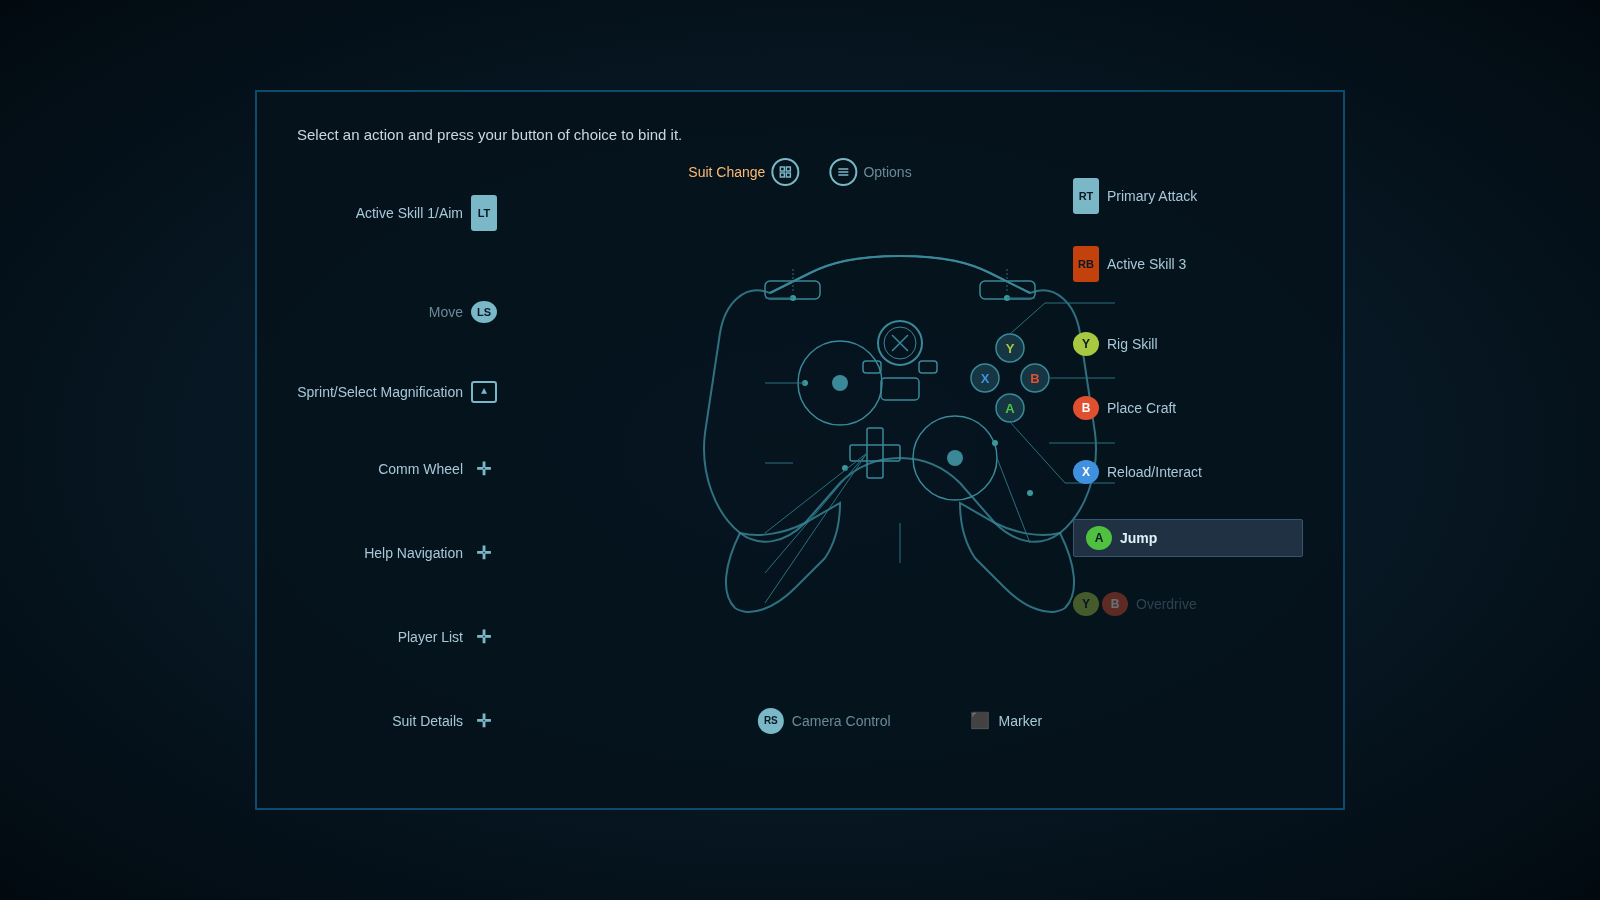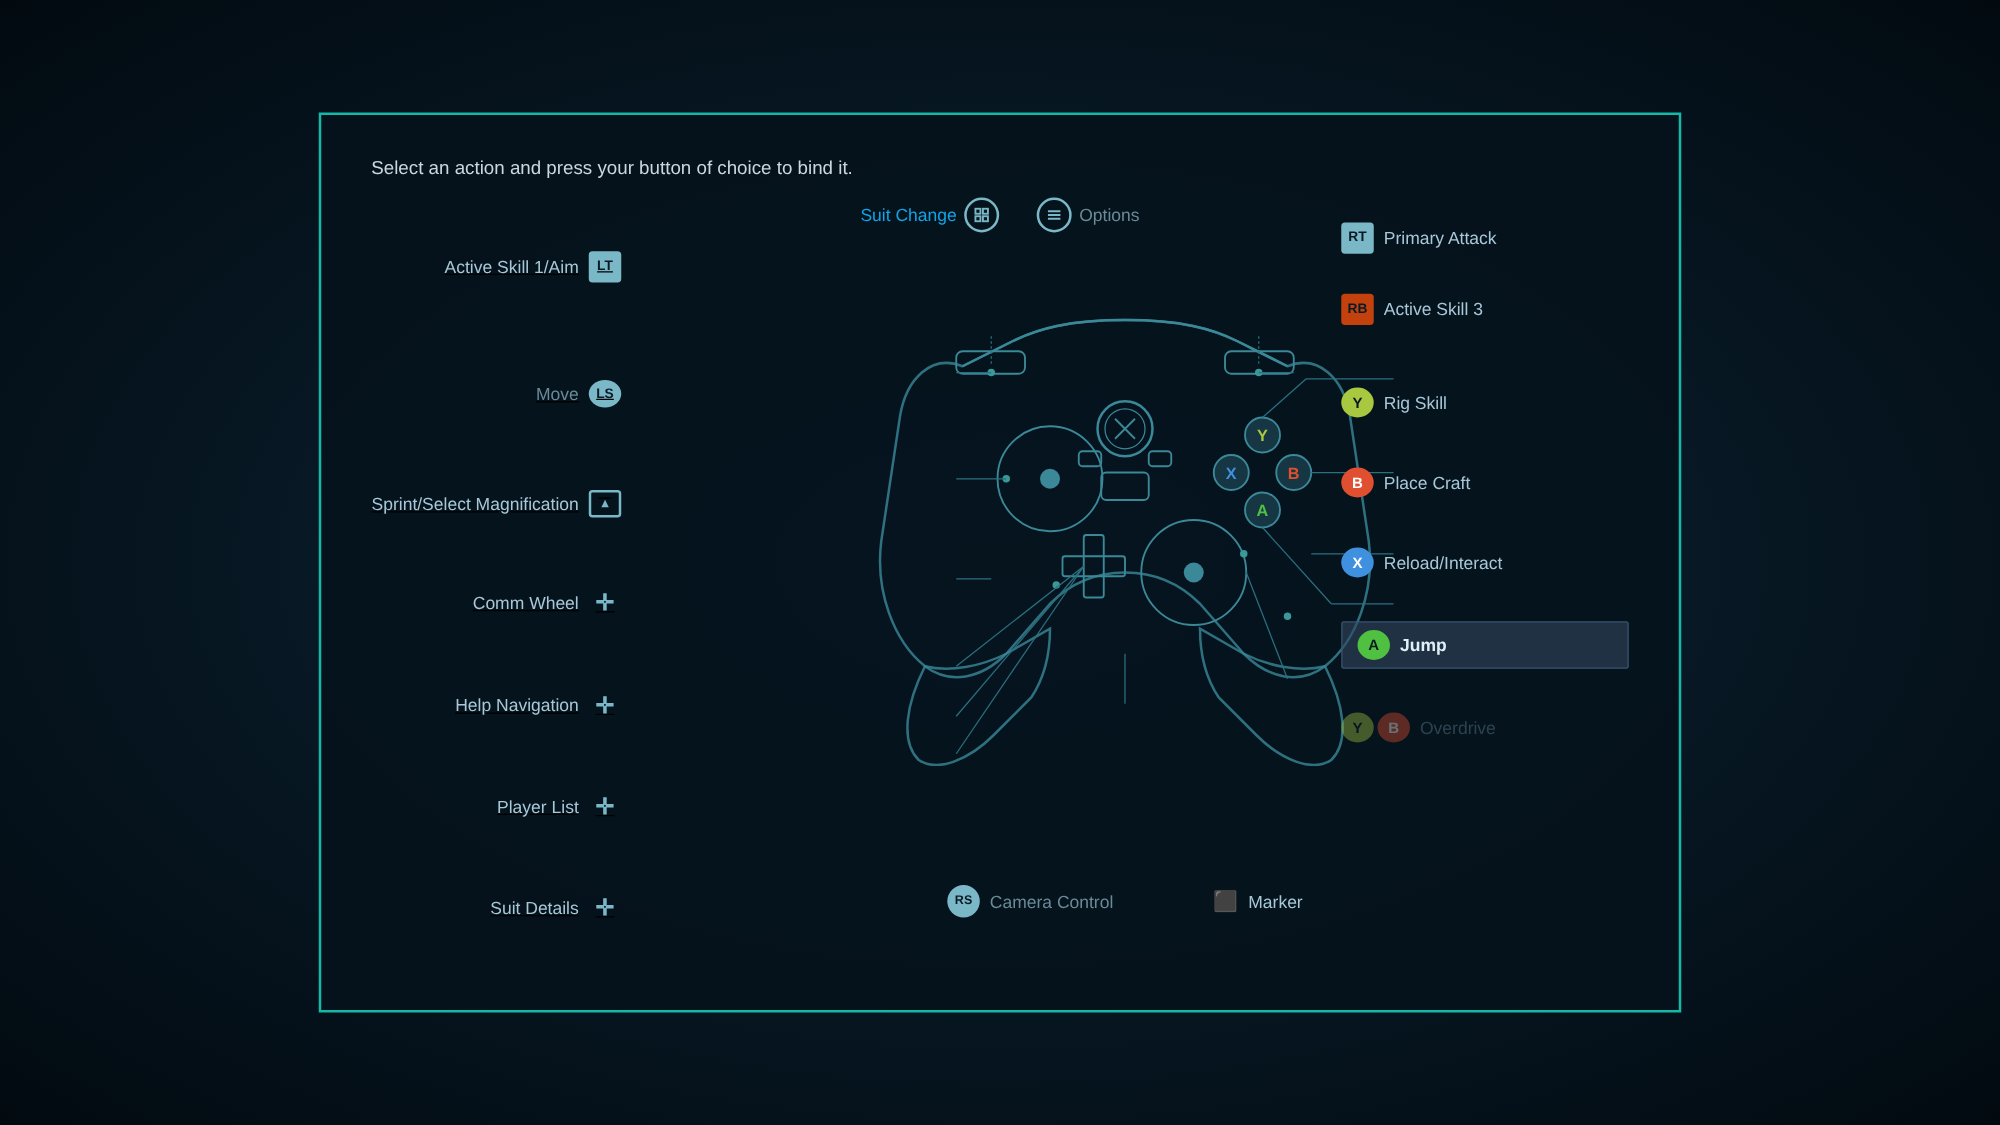--- a/index.html
+++ b/index.html
@@ -9,21 +9,21 @@
       background: radial-gradient(ellipse at center, #0d2a3a 0%, #061520 60%, #020a10 100%);
       display: flex;
       align-items: center;
       justify-content: center;
       font-family: 'Arial', sans-serif;
       overflow: hidden;
     }
     .outer-frame {
       width: 1090px;
       height: 720px;
-      border: 2px solid #14b8a6;
+      border: 2px solid #0c4a6e;
       background: rgba(5, 18, 28, 0.92);
       position: relative;
       padding: 30px 40px;
     }
     .instructions {
       color: #c8d8e0;
       font-size: 15px;
       line-height: 1.7;
       margin-bottom: 10px;
     }
@@ -31,26 +31,25 @@
       display: flex;
       width: 100%;
       height: calc(100% - 70px);
       position: relative;
     }
     
     .left-col {
       width: 200px;
       display: flex;
       flex-direction: column;
-      justify-content: space-between;
+      justify-content: flex-end;
       padding-top: 30px;
       gap: 0;
       position: relative;
       z-index: 2;
-      text-decoration: underline;
     }
     
     .right-col {
       width: 230px;
       display: flex;
       flex-direction: column;
       justify-content: flex-start;
       padding-top: 10px;
       gap: 0;
       position: absolute;
@@ -85,21 +84,21 @@
     
     .btn-badge {
       display: inline-flex;
       align-items: center;
       justify-content: center;
       font-size: 11px;
       font-weight: bold;
       color: #0a1a25;
       border-radius: 3px;
       min-width: 26px;
-      height: 25px;
+      height: 36px;
       padding: 0 4px;
     }
     .btn-badge.lt { background: #7ab8c8; }
     .btn-badge.lb { background: #7ab8c8; }
     .btn-badge.ls { background: #7ab8c8; border-radius: 50%; width: 22px; height: 22px; }
     .btn-badge.lt-lower { background: #7ab8c8; }
     .btn-badge.rt { background: #7ab8c8; }
     .btn-badge.rb { background: #c2410c; }
     .btn-badge.dpad { background: transparent; color: #7ab8c8; font-size: 18px; }
     .btn-badge.circle-btn {
@@ -184,21 +183,21 @@
 
 <div class="outer-frame">
   <div class="instructions">
     <div>Select an action and press your button of choice to bind it.</div>
   </div>
 
   <div class="main-area">
 
     <div style="position:absolute; top:0; left:50%; transform:translateX(-50%); display:flex; gap:30px; z-index:10; align-items:center;">
       <div class="top-binding">
-        <span style="color:#0ea5e9;">Suit Change</span>
+        <span style="color:#fdba74;">Suit Change</span>
         <div class="icon-circle">
           <svg width="14" height="14" viewBox="0 0 14 14">
               <rect x="2" y="2" width="4" height="4" fill="none" stroke="#7ab8c8" stroke-width="1.5"></rect>
               <rect x="8" y="2" width="4" height="4" fill="none" stroke="#7ab8c8" stroke-width="1.5"></rect>
               <rect x="2" y="8" width="4" height="4" fill="none" stroke="#7ab8c8" stroke-width="1.5"></rect>
               <rect x="8" y="8" width="4" height="4" fill="none" stroke="#7ab8c8" stroke-width="1.5"></rect>
             </svg>
         </div>
       </div>
       <div class="top-binding">

